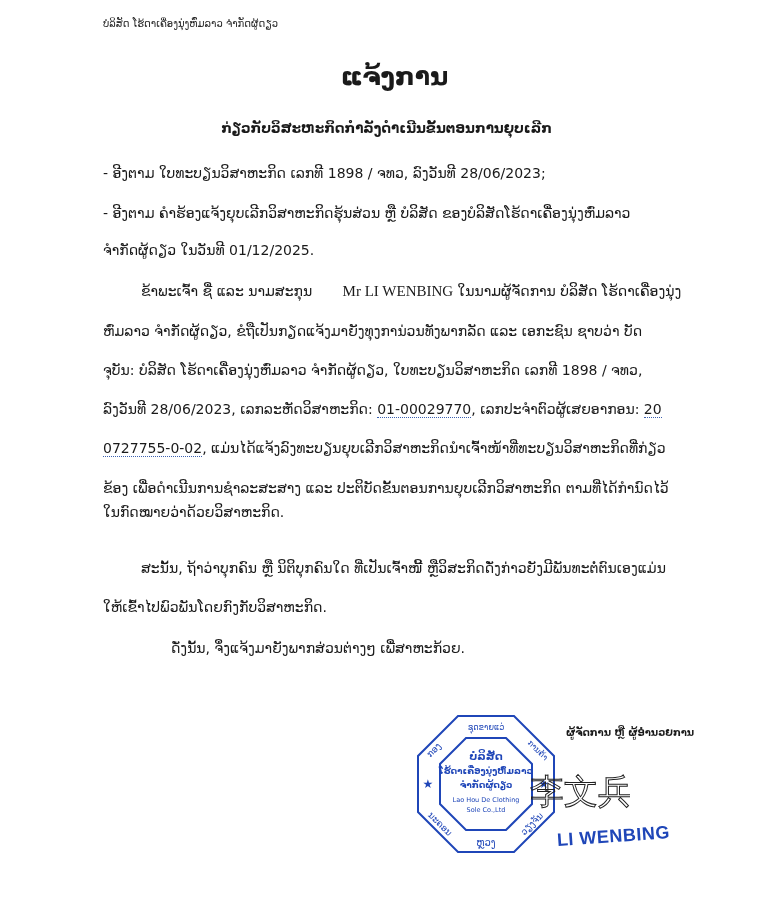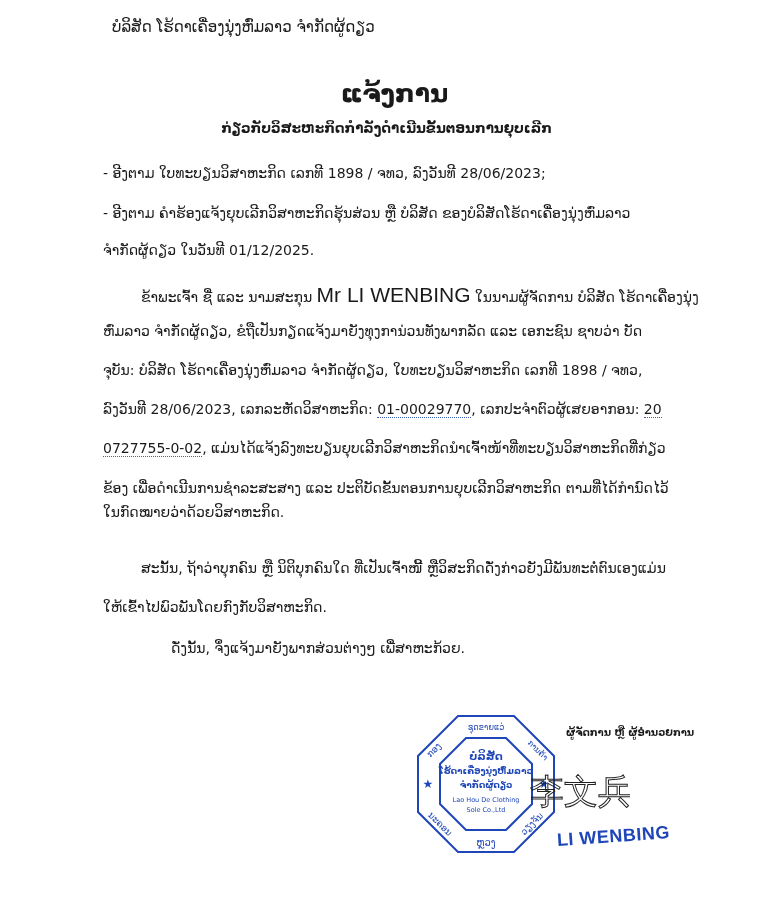--- a/index.html
+++ b/index.html
@@ -1,27 +1,27 @@
 <!DOCTYPE html>
 <html><head>
 <meta charset="utf-8">
 <style>
   html, body { margin: 0; padding: 0; background: #ffffff; }
   body {
     width: 769px; height: 910px; position: relative; overflow: hidden;
     font-family: "DejaVu Sans", sans-serif; color: #1a1a1a;
   }
   .abs { position: absolute; white-space: nowrap; }
-  .header-company { left: 112px; top: 18px; font-size: 15px; }
-  .title { left: 0; width: 769px; top: 62px; text-align: center; font-size: 25px; font-weight: bold; padding-left: 20px; box-sizing: border-box; margin-top: 17px; }
+  .header-company { left: 103px; top: 18px; font-size: 10px; }
+  .title { left: 0; width: 769px; top: 62px; text-align: center; font-size: 25px; font-weight: bold; padding-left: 20px; box-sizing: border-box; }
   .subtitle { left: 0; width: 769px; top: 120px; text-align: center; font-size: 13.5px; font-weight: bold; padding-left: 4px; box-sizing: border-box; }
   .line { left: 103px; font-size: 14px; }
   .indent1 { left: 141px; }
   .indent2 { left: 171px; }
-  .latin { font-family: Liberation Sans, sans-serif; font-size: 21px; }
+  .latin { font-family: Liberation Serif, serif; font-size: 15px; margin-left: 26px; }
   .u { border-bottom: 1px dotted #3a5fb0; }
   .sig-title { left: 566px; top: 727px; font-size: 10px; font-weight: bold; }
   .sig-name { left: 557px; top: 830px; font-family: "Liberation Sans", sans-serif; font-weight: bold; font-size: 18px; color: #1f46b8; transform: rotate(-4deg); transform-origin: left center; letter-spacing: 0.5px; }
   .stamp { position: absolute; left: 416px; top: 714px; width: 140px; height: 140px; }
   .signature { position: absolute; left: 530px; top: 765px; width: 100px; height: 50px; }
 </style>
 </head>
 <body>
 
 <div>

